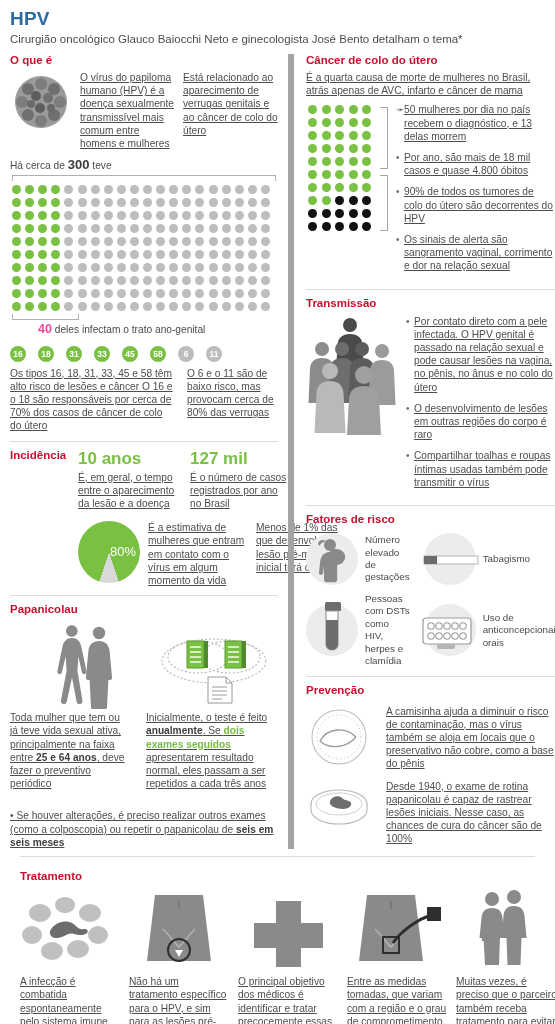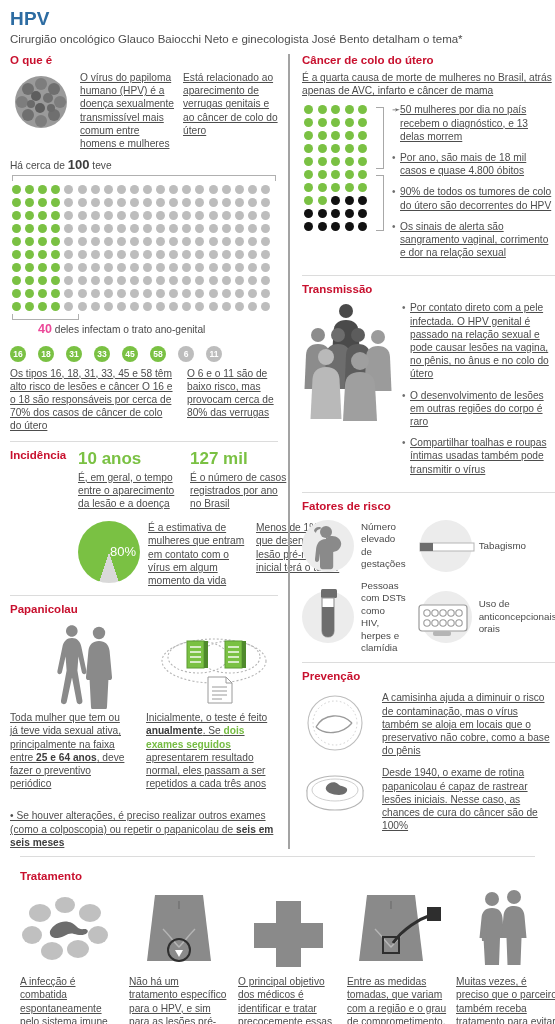--- a/index.html
+++ b/index.html
@@ -17,21 +17,21 @@
   .title {
     color: #2d6ca2; font-size: 19px; font-weight: bold; letter-spacing: .2px;
     line-height: 22px; margin-bottom: 2px;
   }
   .subtitle { font-size: 11.5px; color: #4d4d4d; line-height: 15px; margin-bottom: 7px; }
 
   .sec-head { color: #c8102e; font-weight: bold; font-size: 11.5px; margin-bottom: 5px; }
 
   .cols { display: flex; gap: 0; }
   .colL { width: 278px; padding-right: 10px; }
-  .colR { width: 267px; padding-left: 12px; border-left: 2px solid #a3a3a3; }
+  .colR { width: 267px; padding-left: 12px; border-left: 6px solid #a3a3a3; }
 
   .divider { height: 1px; background: #dcdcdc; margin: 8px 0 7px 0; }
   .divider.wide { margin: 7px 0; }
 
   p, li, span { font-size: 10.2px; line-height: 13.2px; }
   .txt { font-size: 10.2px; line-height: 13.2px; color: #4d4d4d; text-decoration: underline; }
   .b { font-weight: bold; color: #3d3d3d; }
   .green-t { color: #76bc43; font-weight: bold; }
 
   
@@ -168,21 +168,21 @@
                 <circle cx="41" cy="37" r="4" fill="#6a6a6a"></circle>
               <circle cx="21" cy="33" r="4" fill="#6a6a6a"></circle>
             </g>
           </svg>
         </div>
         <div class="c txt">O vírus do papiloma humano (HPV) é a doença sexualmente transmissível mais comum entre homens e mulheres</div>
         <div class="c txt">Está relacionado ao aparecimento de verrugas genitais e ao câncer de colo do útero</div>
       </div>
 
       <div class="grid-label">
-        <span>Há cerca de </span><b>100</b><span> teve</span>
+        <span>Há cerca de </span><b>300</b><span> teve</span>
       </div>
       <div class="bracket-top"></div>
       <div class="dots200" id="dots200">
           <i class="g"></i>
           <i class="g"></i>
           <i class="g"></i>
           <i class="g"></i>
           <i></i>
           <i></i>
           <i></i>

